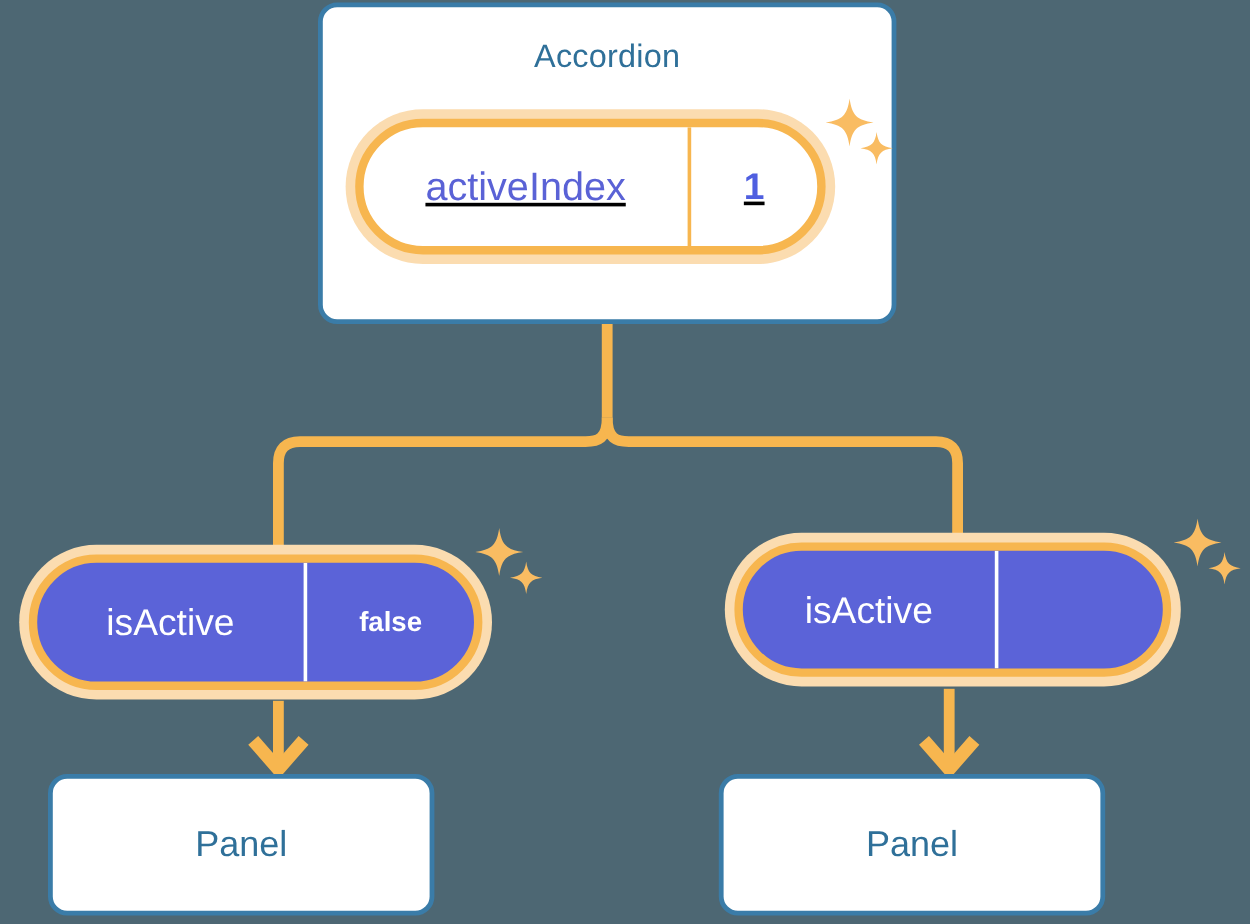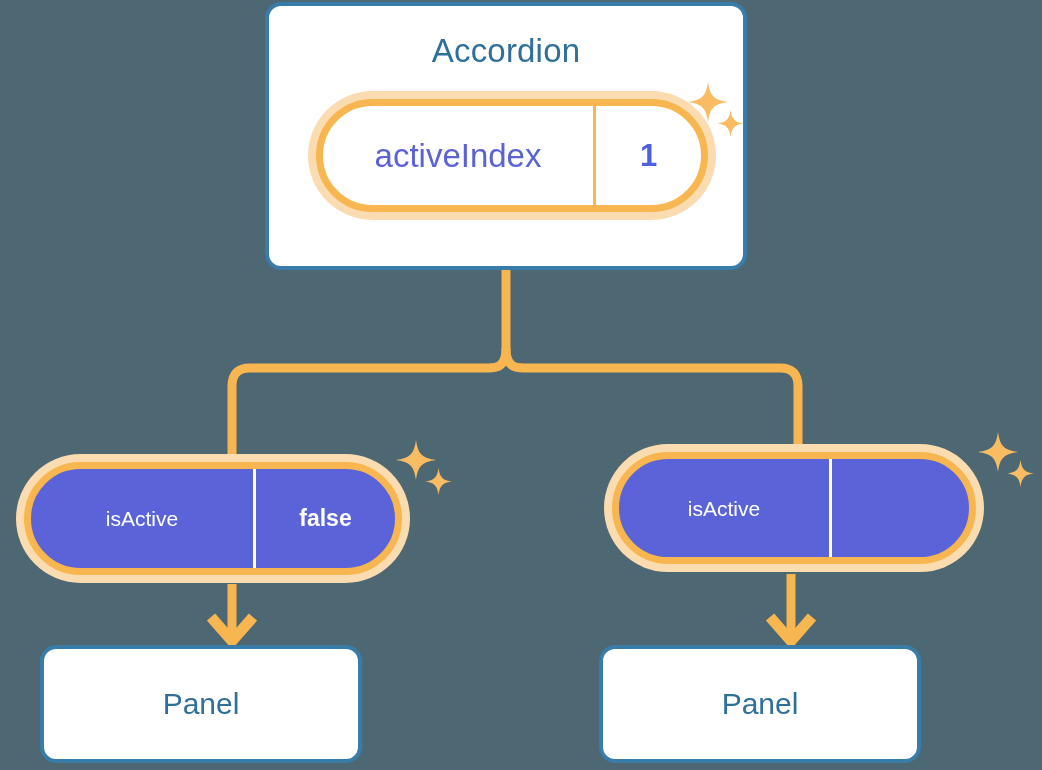--- a/index.html
+++ b/index.html
@@ -46,21 +46,21 @@
   #accordion-card {
     left: 265px;
     top: 2px;
     width: 482px;
     height: 268px;
     padding-top: 28px;
   }
 
   .card-title {
     color: #2f7099;
-    font-size: 33px;
+    font-size: 27px;
     letter-spacing: 0.2px;
     line-height: 1;
     text-align: right;
   }
 
   .panel-card {
     width: 322px;
     height: 118px;
     justify-content: center;
     top: 645px;
@@ -94,21 +94,21 @@
 
   .pill-name, .pill-value {
     display: flex;
     align-items: center;
     justify-content: center;
     box-sizing: border-box;
     line-height: 1;
   }
 
   
-  #pill-accordion-wrap { left: 316px; top: 99px; }
+  #pill-accordion-wrap { left: 296px; top: 99px; text-decoration: underline; }
   #pill-accordion {
     width: 392px;
     height: 113px;
     background: #ffffff;
   }
   #pill-accordion .pill-name {
     width: 273px;
     color: #5a62d6;
     font-size: 33px;
     border-right: 3px solid #f7b64f;
@@ -119,21 +119,21 @@
     font-size: 31px;
     font-weight: bold;
   }
 
   
   .pill-purple {
     background: #5b63d8;
   }
   .pill-purple .pill-name {
     color: #ffffff;
-    font-size: 21px;
+    font-size: 31px;
     border-right: 3px solid #ffffff;
   }
   .pill-purple .pill-value {
     color: #ffffff;
     font-size: 23px;
     font-weight: bold;
   }
 
   #pill-left-wrap { left: 24px; top: 462px; }
   #pill-left {

